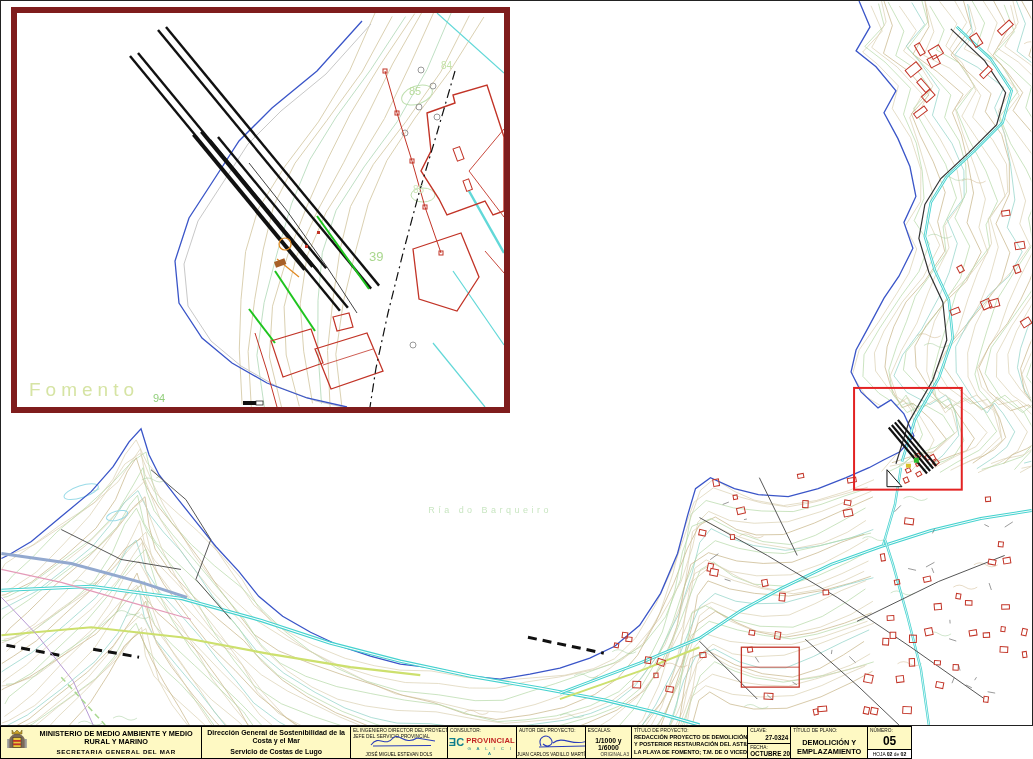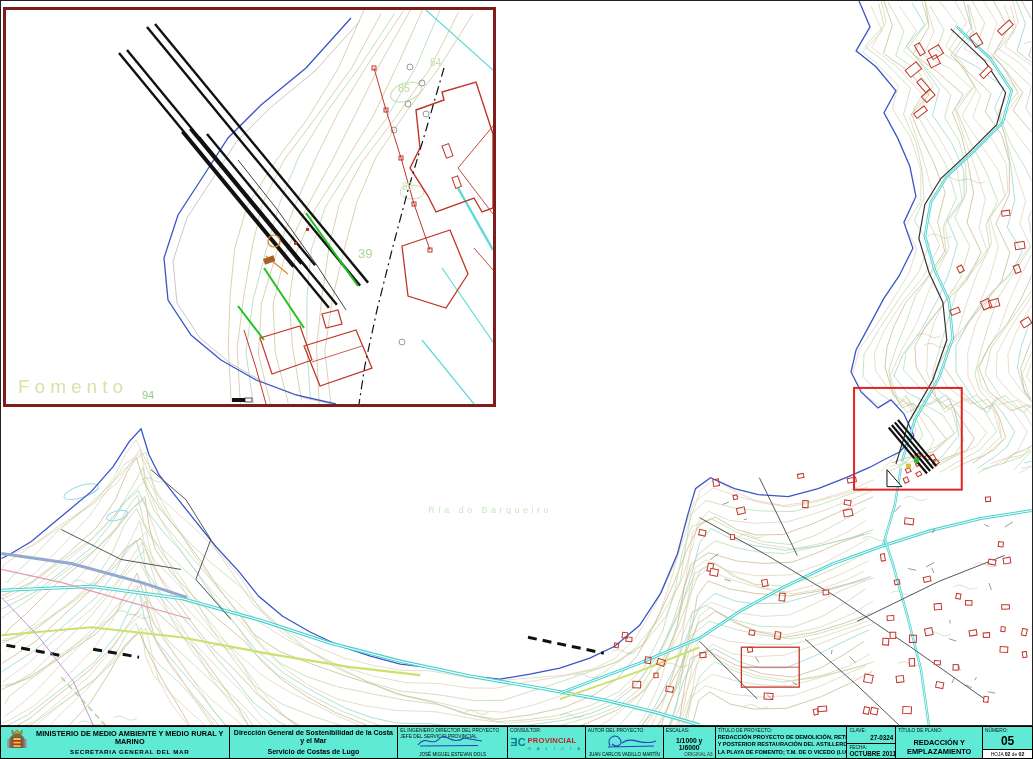--- a/index.html
+++ b/index.html
@@ -1,24 +1,24 @@
 <!DOCTYPE html>
 <html><head>
 <meta charset="utf-8">
 <style>
   html,body{margin:0;padding:0;background:#e9e9e9;font-family:"Liberation Sans",sans-serif;}
   #sheet{position:relative;width:1033px;height:759px;background:#fff;overflow:hidden;}
   #map-area{position:absolute;left:0;top:0;right:0;bottom:33px;border:1px solid #222;box-sizing:border-box;background:#fff;}
   #main-svg{position:absolute;left:0;top:0;width:100%;height:100%;}
-  #inset{position:absolute;left:2px;top:6px;width:487px;height:394px;background:#fff;border:3px solid #7f1d1d;}
+  #inset{position:absolute;left:10px;top:6px;width:487px;height:394px;background:#fff;border:6px solid #7f1d1d;}
   #inset svg{width:100%;height:100%;display:block;}
 
   
-  #title-block{position:absolute;left:0;bottom:0;width:1033px;height:33px;display:flex;
-    border:1px solid #000;box-sizing:border-box;background:#5eead4;color:#000;}
+  #title-block{position:absolute;left:0;bottom:0;width:912px;height:33px;display:flex;
+    border:1px solid #000;box-sizing:border-box;background:#fef9c3;color:#000;}
   .cell{border-right:1px solid #000;box-sizing:border-box;position:relative;overflow:hidden;padding:1px 2px;}
   .cell:last-child{border-right:none;}
   .c1{width:229px;display:flex;align-items:center;gap:3px;padding-left:3px;}
   .c2{width:169px;display:flex;flex-direction:column;justify-content:center;text-align:center;}
   .c3{width:110px;}
   .c4{width:78px;}
   .c5{width:78px;}
   .c6{width:52px;}
   .c7{width:132px;}
   .c8{width:49px;padding:0;}
@@ -512,21 +512,21 @@
         <div class="key-val">27-0324</div>
       </div>
       <div class="key-row">
         <div class="tiny">FECHA:</div>
         <div class="key-val">OCTUBRE 2011</div>
       </div>
     </div>
 
     <div class="cell c9">
       <div class="tiny">TÍTULO  DE  PLANO:</div>
-      <div class="plan-val">REDACCIÓN Y EMPLAZAMIENTO</div>
+      <div class="plan-val">DEMOLICIÓN Y EMPLAZAMIENTO</div>
     </div>
 
     <div class="cell c10">
       <div class="num-label tiny">NÚMERO:</div>
       <div class="num-val">05</div>
       <div class="hoja">
         <span>HOJA</span>
         <b>02</b>
         <span>de</span>
         <b>02</b>

